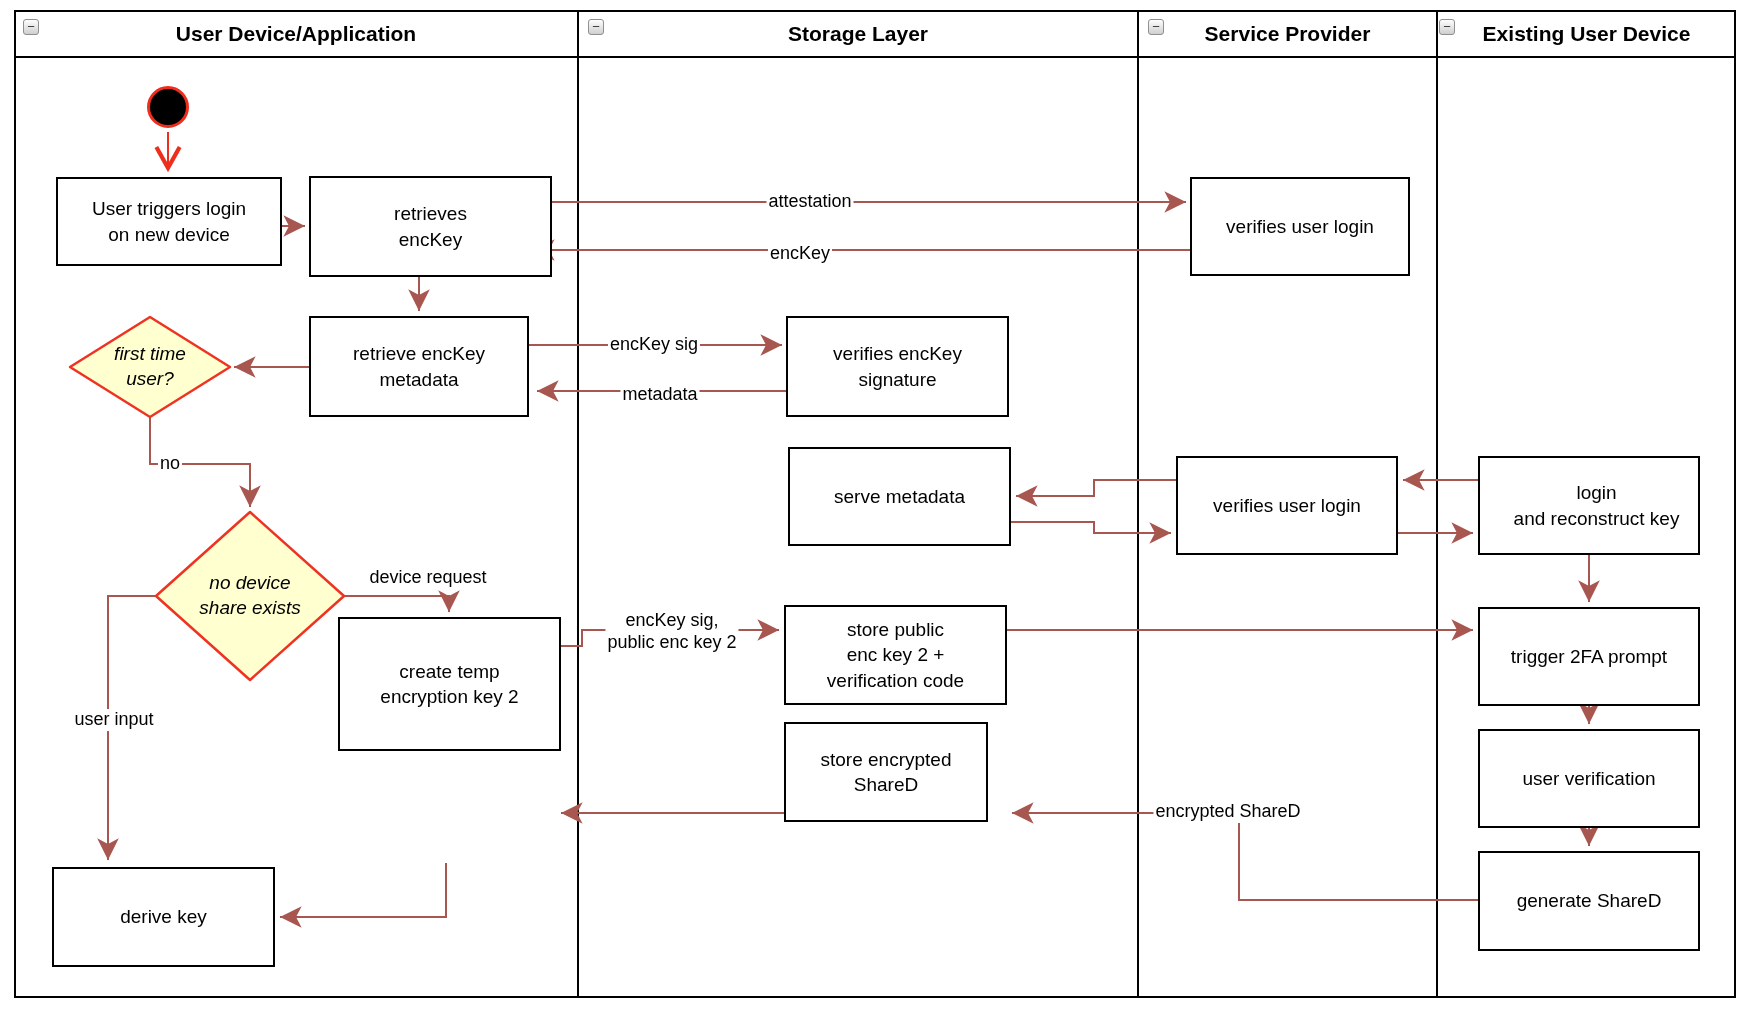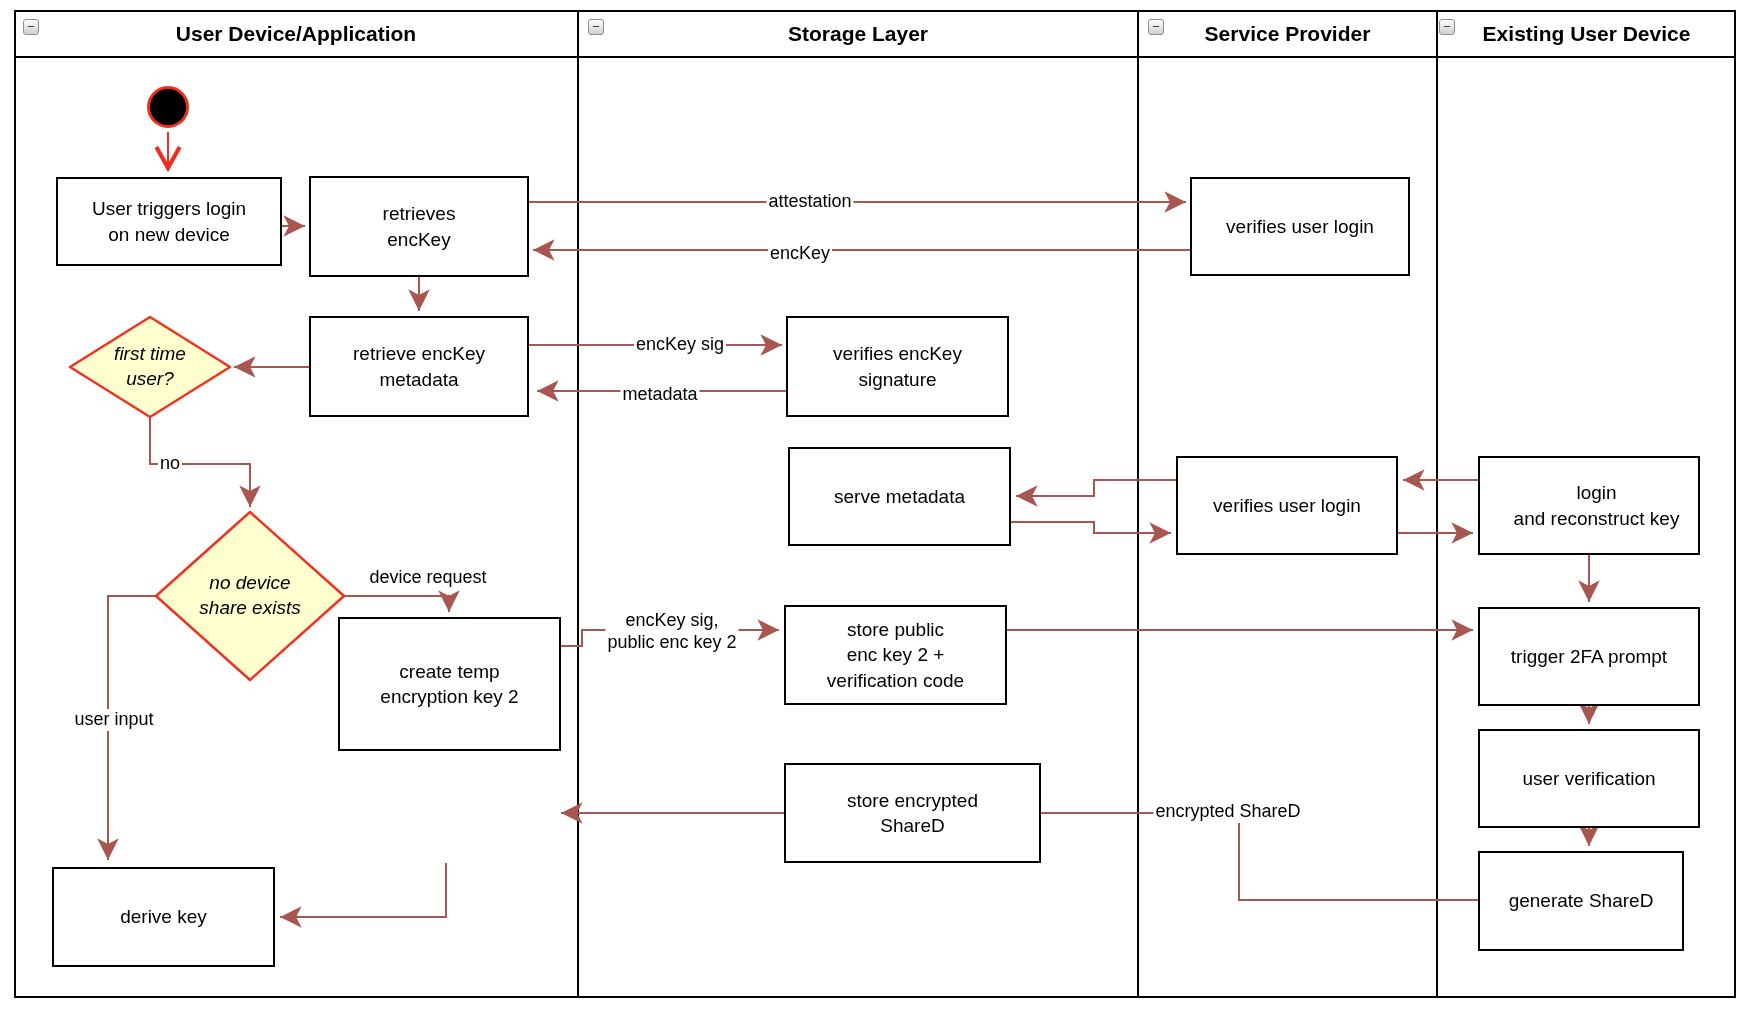--- a/index.html
+++ b/index.html
@@ -114,51 +114,51 @@
     <polyline points="156,596 108,596 108,860" marker-end="url(#ah)"></polyline>
 
     <polygon class="decision" points="70,367 150,317 230,367 150,417"></polygon>
     <polygon class="decision" points="156,596 250,512 344,596 250,680"></polygon>
   </svg>
 
   <div class="start" style="left:147px;top:86px;width:42px;height:42px;"></div>
 
   <div class="node" style="left:56px;top:177px;width:226px;height:89px;">User triggers login
 on new device</div>
-  <div class="node" style="left:309px;top:176px;width:220px;height:101px;">retrieves
+  <div class="node" style="left:309px;top:176px;width:243px;height:101px;">retrieves
 encKey</div>
   <div class="node" style="left:1190px;top:177px;width:220px;height:99px;">verifies user login</div>
   <div class="node" style="left:309px;top:316px;width:220px;height:101px;">retrieve encKey
 metadata</div>
   <div class="node" style="left:786px;top:316px;width:223px;height:101px;">verifies encKey
 signature</div>
   <div class="node" style="left:788px;top:447px;width:223px;height:99px;">serve metadata</div>
   <div class="node" style="left:1176px;top:456px;width:222px;height:99px;">verifies user login</div>
   <div class="node" style="left:1478px;top:456px;width:222px;height:99px;padding-left:15px;">login
 and reconstruct key</div>
   <div class="node" style="left:338px;top:617px;width:223px;height:134px;">create temp
 encryption key 2</div>
   <div class="node" style="left:784px;top:605px;width:223px;height:100px;">store public
 enc key 2 +
 verification code</div>
   <div class="node" style="left:1478px;top:607px;width:222px;height:99px;">trigger 2FA prompt</div>
   <div class="node" style="left:1478px;top:729px;width:222px;height:99px;">user verification</div>
-  <div class="node" style="left:784px;top:763px;width:257px;height:100px;">store encrypted
+  <div class="node" style="left:784px;top:722px;width:204px;height:100px;">store encrypted
 ShareD</div>
-  <div class="node" style="left:1478px;top:851px;width:206px;height:100px;">generate ShareD</div>
+  <div class="node" style="left:1478px;top:851px;width:222px;height:100px;">generate ShareD</div>
   <div class="node" style="left:52px;top:867px;width:223px;height:100px;">derive key</div>
 
   <div class="decision-text" style="left:150px;top:367px;">first time
 user?</div>
   <div class="decision-text" style="left:250px;top:596px;">no device
 share exists</div>
 
   <div class="elabel" style="left:810px;top:202px;">attestation</div>
   <div class="elabel" style="left:800px;top:254px;">encKey</div>
-  <div class="elabel" style="left:680px;top:345px;">encKey sig</div>
+  <div class="elabel" style="left:654px;top:345px;">encKey sig</div>
   <div class="elabel" style="left:660px;top:395px;">metadata</div>
   <div class="elabel" style="left:170px;top:464px;">no</div>
   <div class="elabel" style="left:428px;top:578px;">device request</div>
   <div class="elabel" style="left:672px;top:632px;">encKey sig,
 public enc key 2</div>
   <div class="elabel" style="left:114px;top:720px;">user input</div>
   <div class="elabel" style="left:1228px;top:812px;">encrypted ShareD</div>
 
 </div>
 

